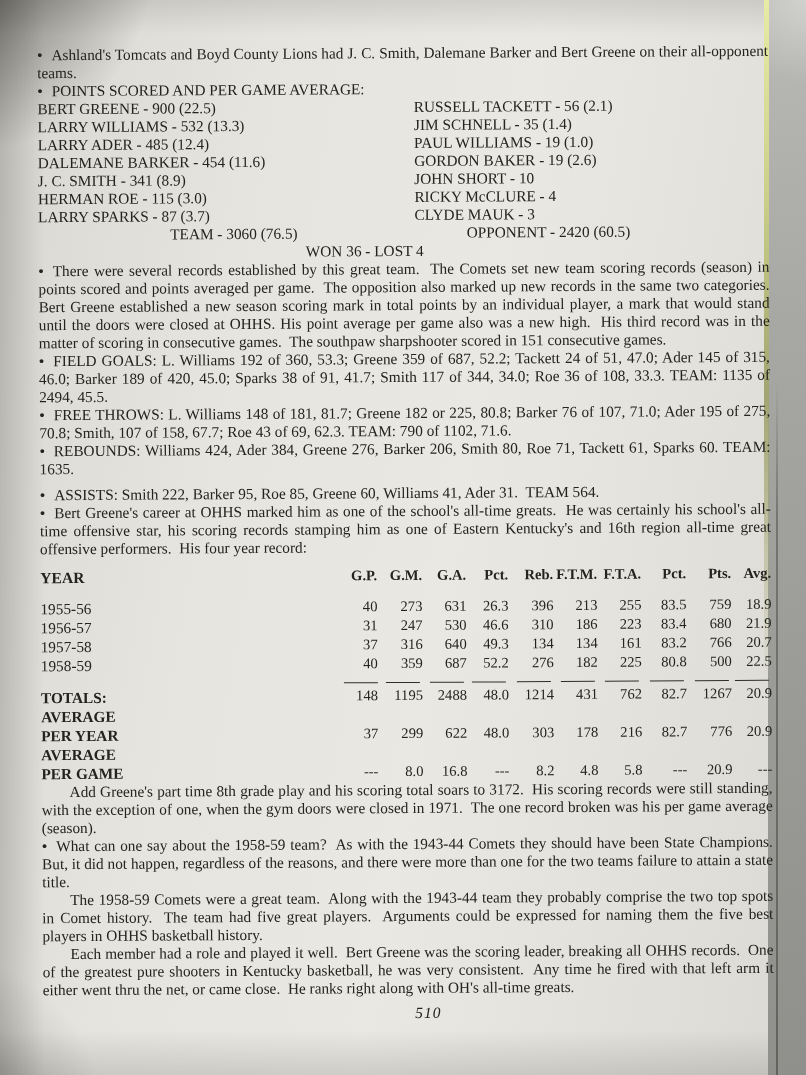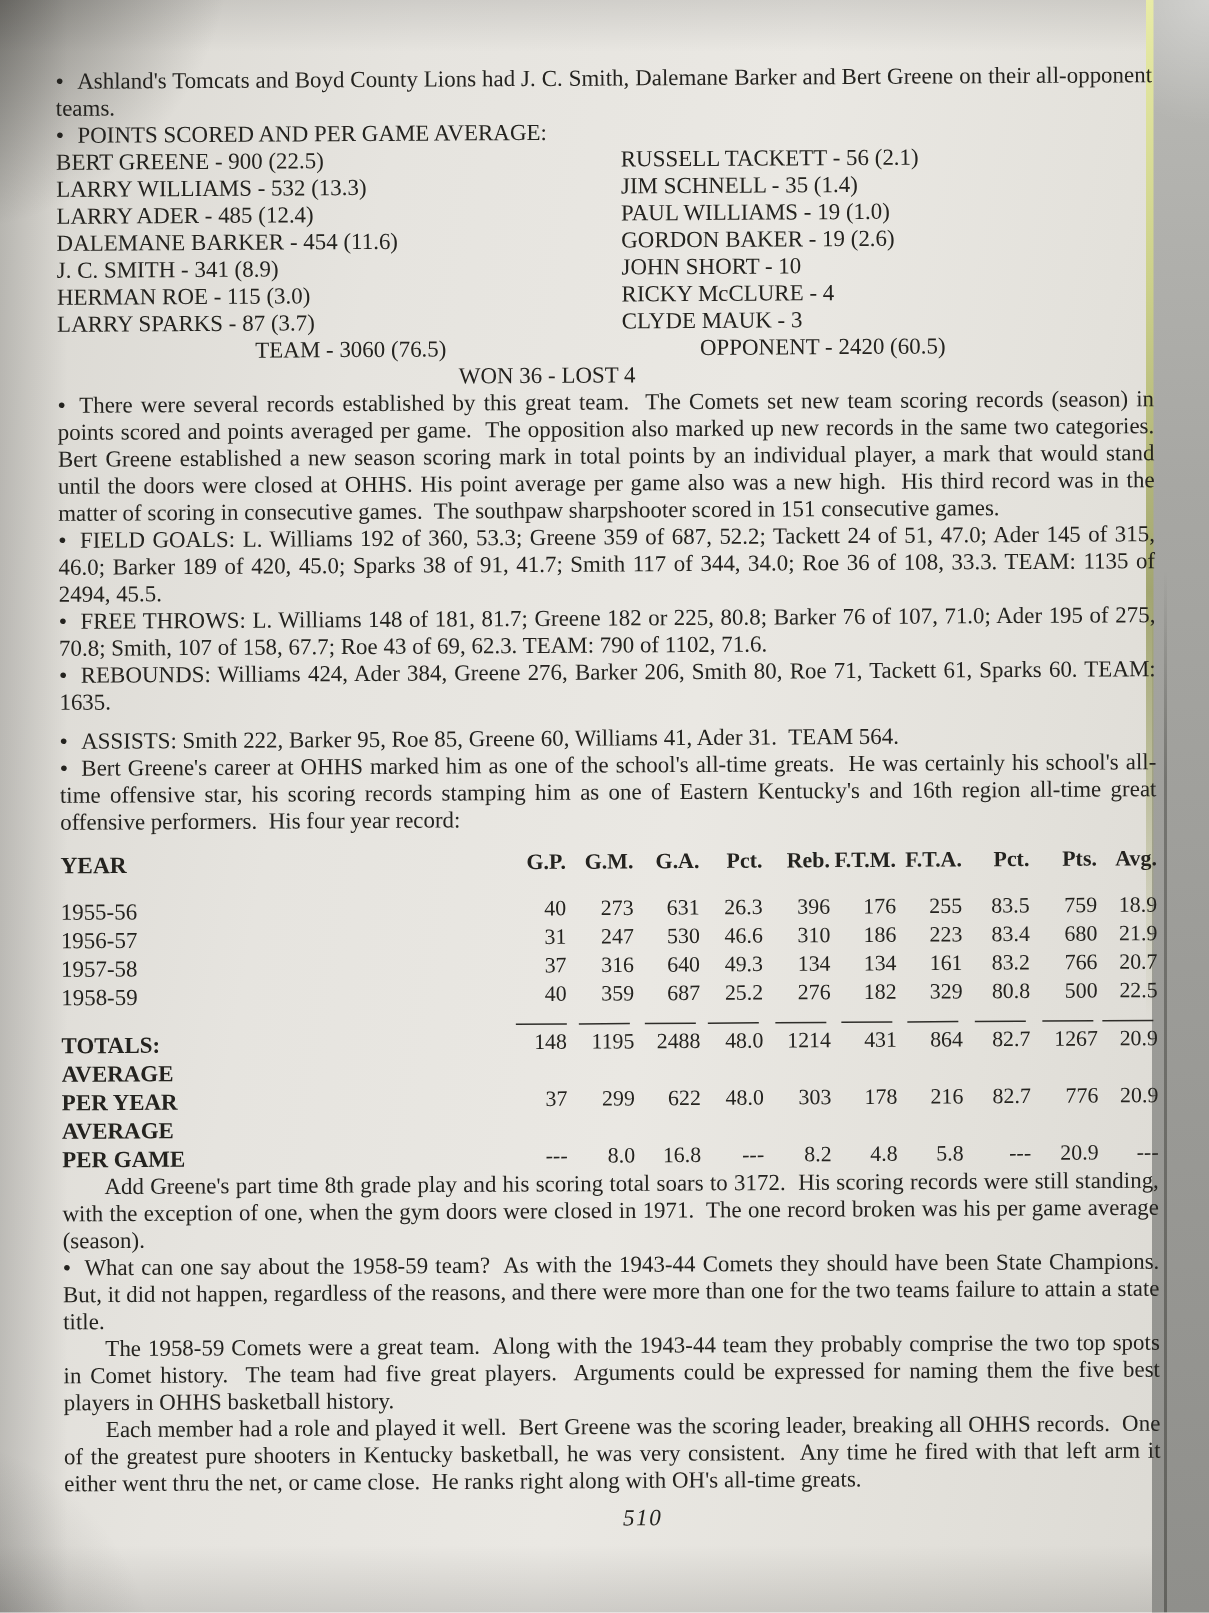--- a/index.html
+++ b/index.html
@@ -148,21 +148,21 @@
       </tr>
     </thead>
     <tbody>
       <tr>
         <td class="lbl">1955-56</td>
         <td>40</td>
         <td>273</td>
         <td>631</td>
         <td>26.3</td>
         <td>396</td>
-        <td>176</td>
+        <td>213</td>
         <td>255</td>
         <td>83.5</td>
         <td>759</td>
         <td>18.9</td>
       </tr>
       <tr>
         <td class="lbl">1956-57</td>
         <td>31</td>
         <td>247</td>
         <td>530</td>
@@ -185,24 +185,24 @@
         <td>161</td>
         <td>83.2</td>
         <td>766</td>
         <td>20.7</td>
       </tr>
       <tr>
         <td class="lbl">1958-59</td>
         <td>40</td>
         <td>359</td>
         <td>687</td>
-        <td>25.2</td>
+        <td>52.2</td>
         <td>276</td>
         <td>182</td>
-        <td>329</td>
+        <td>225</td>
         <td>80.8</td>
         <td>500</td>
         <td>22.5</td>
       </tr>
       <tr>
         <td class="lbl"></td>
         <td>
             <div class="dash"></div>
           </td>
         <td>
@@ -234,21 +234,21 @@
           </td>
       </tr>
       <tr class="bold-lbl">
         <td class="lbl">TOTALS:</td>
         <td>148</td>
         <td>1195</td>
         <td>2488</td>
         <td>48.0</td>
         <td>1214</td>
         <td>431</td>
-        <td>864</td>
+        <td>762</td>
         <td>82.7</td>
         <td>1267</td>
         <td>20.9</td>
       </tr>
       <tr class="bold-lbl">
         <td class="lbl" colspan="11">AVERAGE</td>
       </tr>
       <tr class="bold-lbl">
         <td class="lbl">PER YEAR</td>
         <td>37</td>

